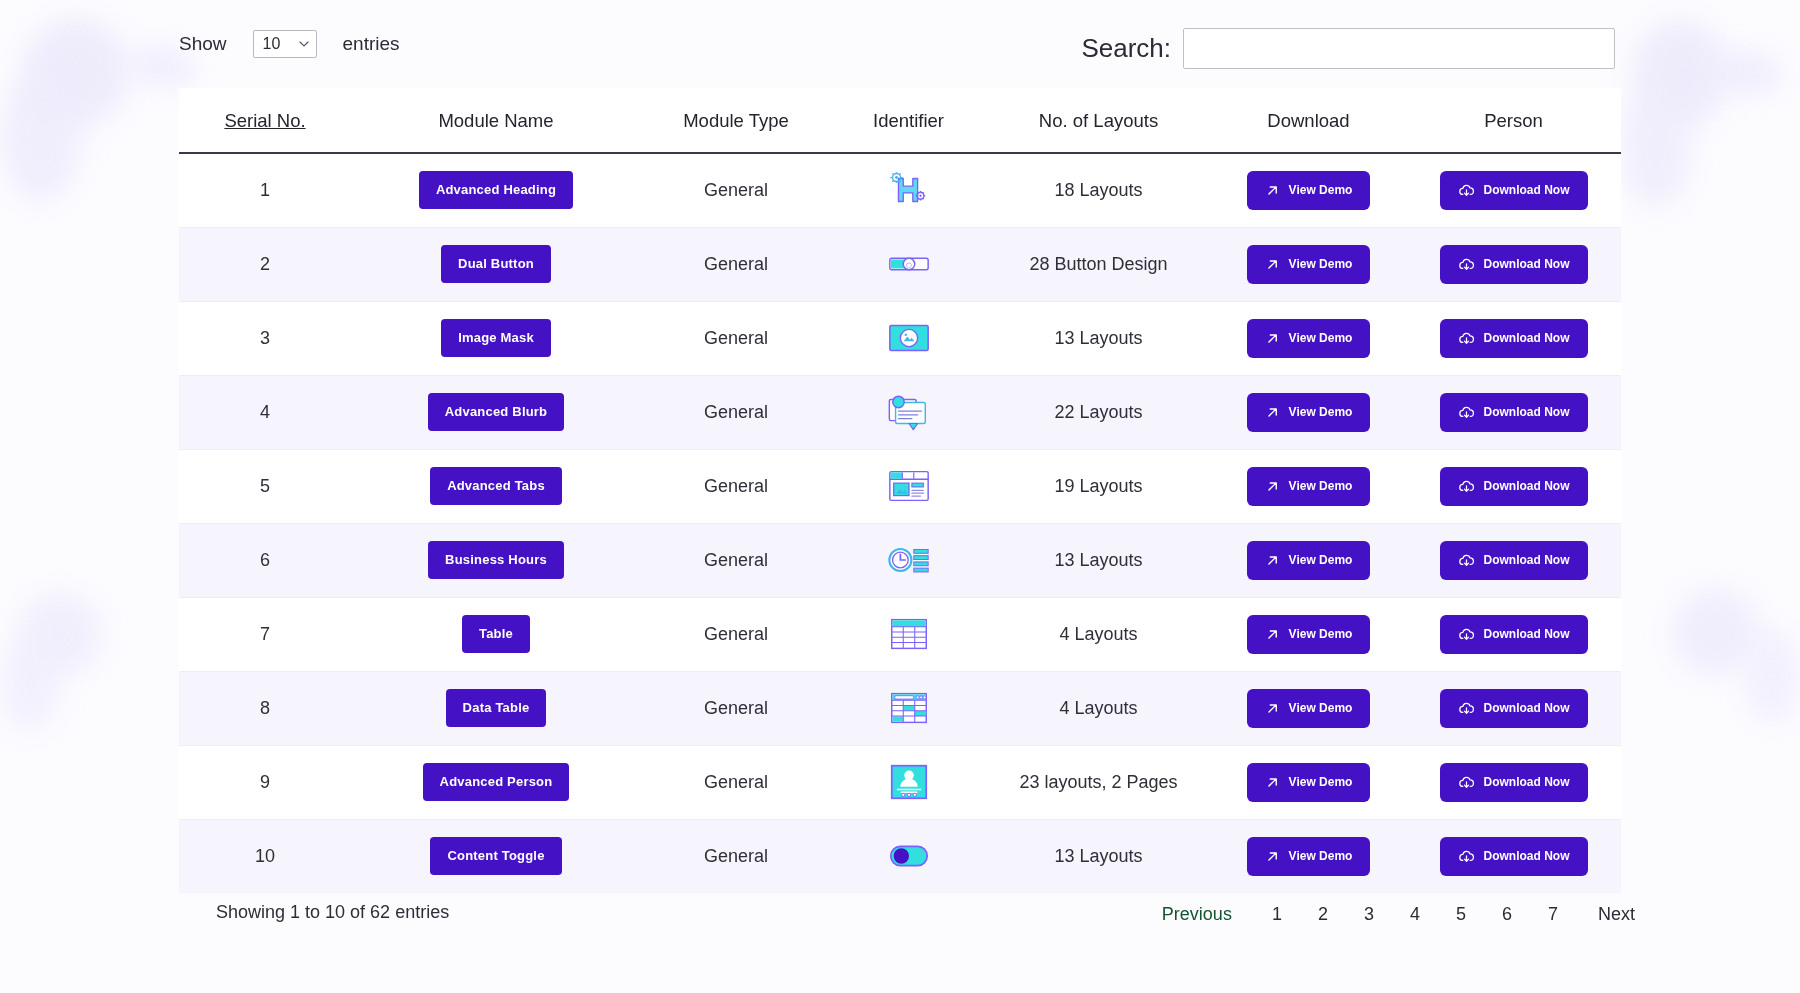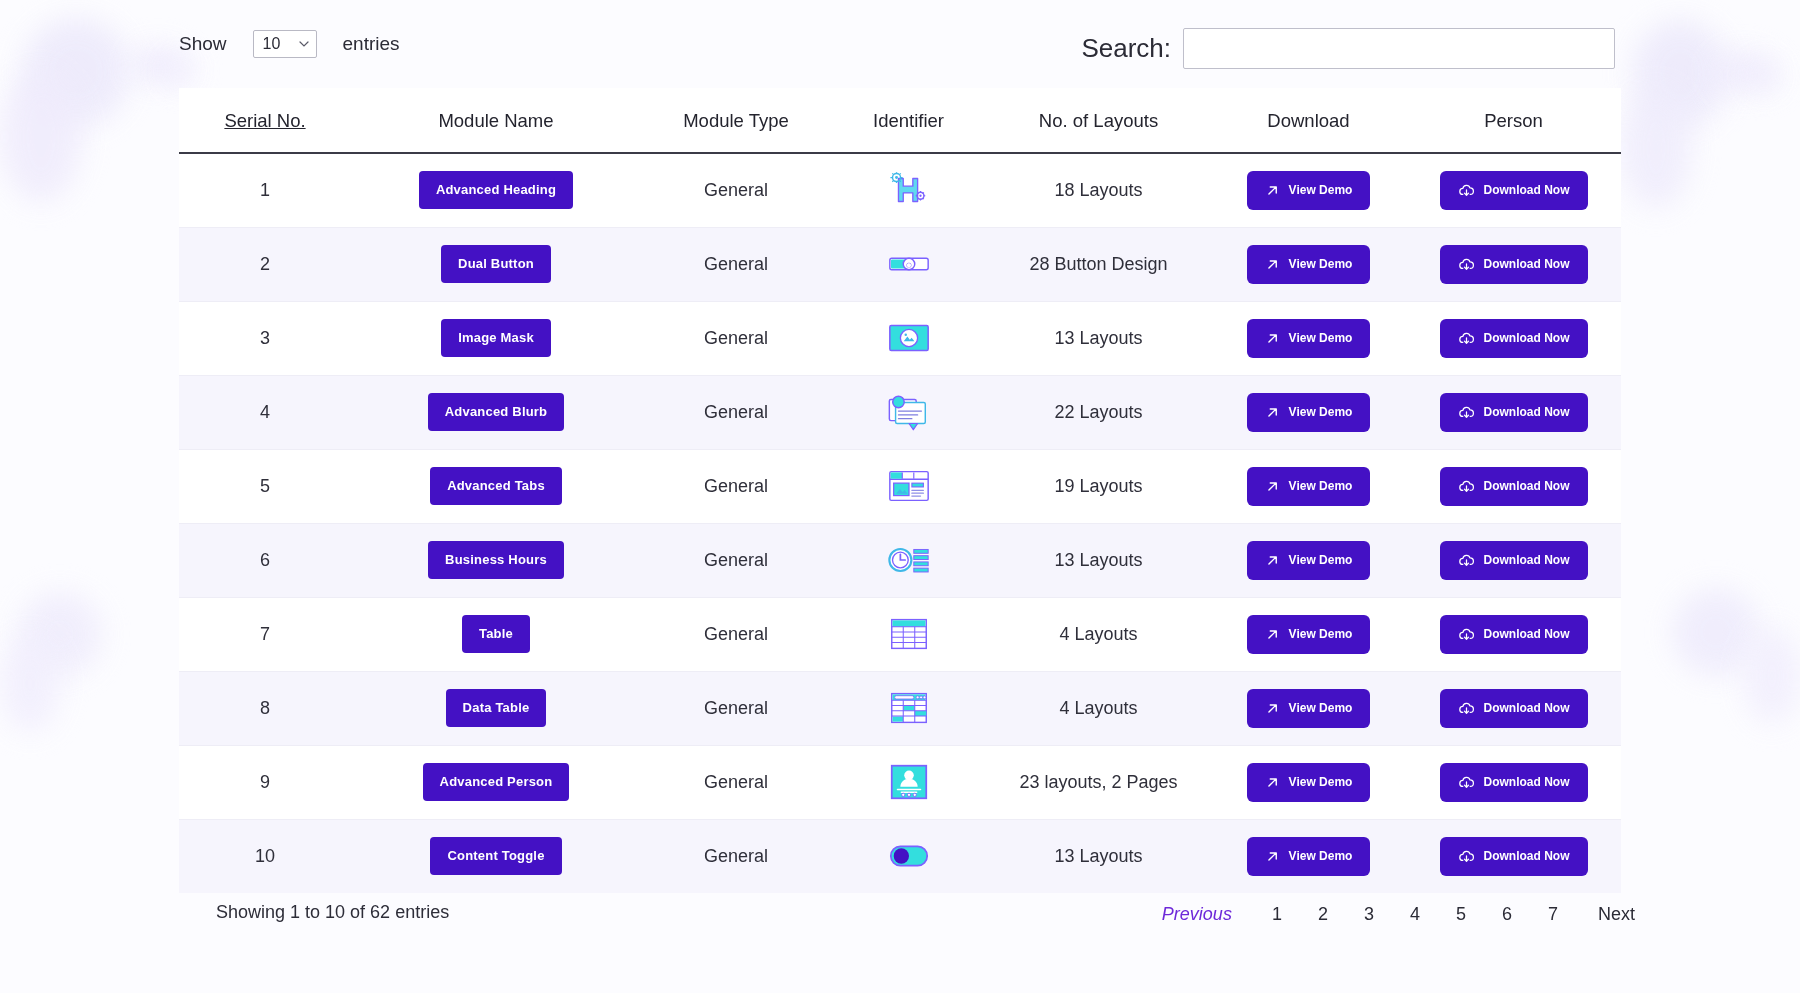--- a/index.html
+++ b/index.html
@@ -178,21 +178,21 @@
     position: absolute; right: 4px; top: 10px;
     display: flex; align-items: center; gap: 0px;
   }
   .pg {
     font-size: 18px;
     color: #2b2b36;
     padding: 6px 18px;
     cursor: pointer;
     white-space: nowrap;
   }
-  .pg.disabled { color: #6d28d9; font-style: italic; }
+  .pg.disabled { color: #14532d; }
   .pg.prev { padding-right: 22px; }
   .pg.next { padding-left: 22px; }
 </style>
 </head>
 <body>
 
 <div id="page">
 
   <div class="blob b1"></div>
   <div class="blob b2"></div>

